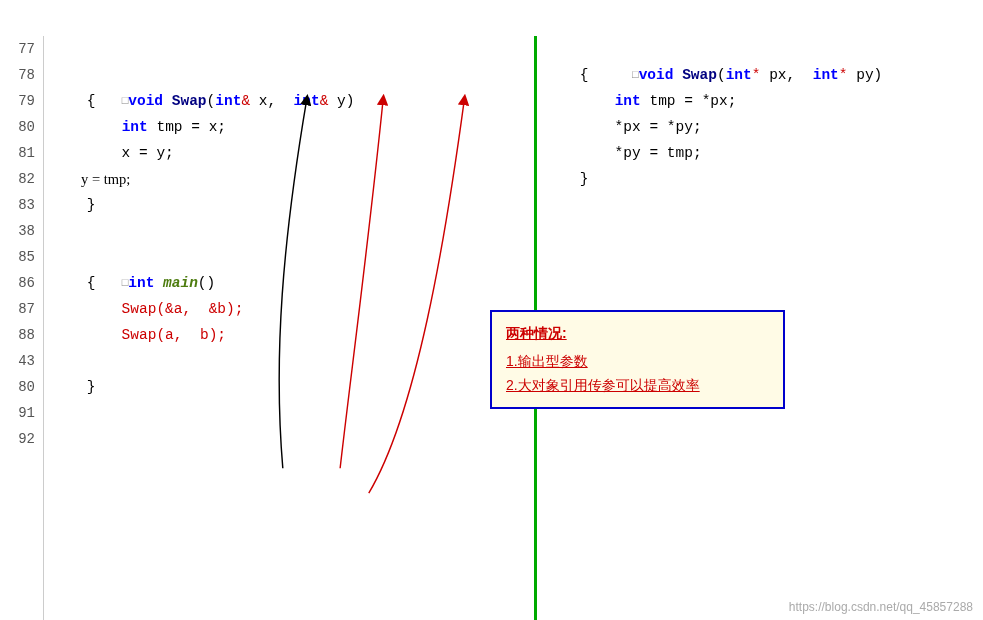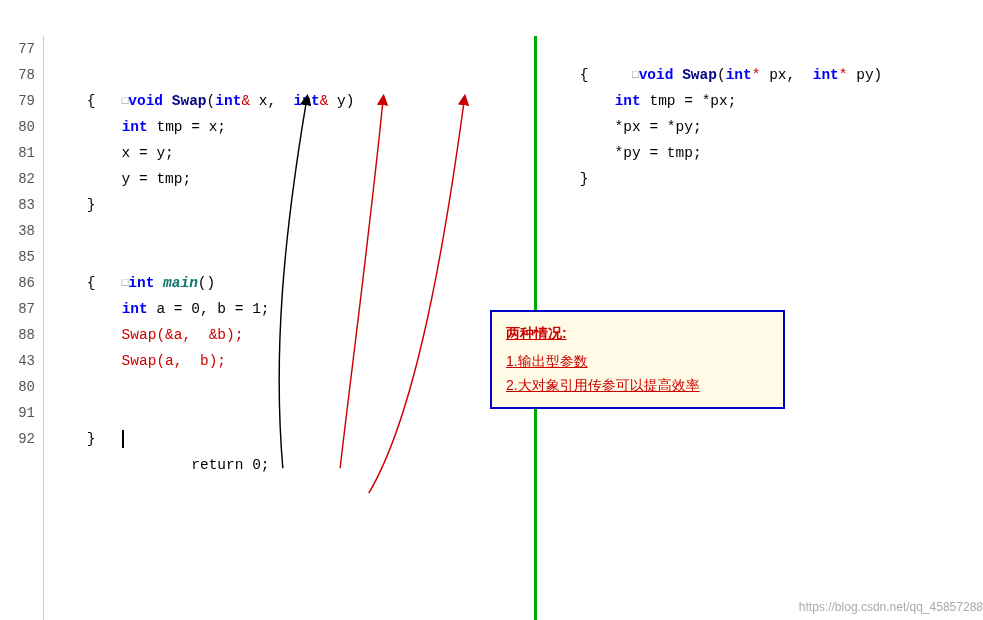--- a/index.html
+++ b/index.html
@@ -83,21 +83,21 @@
       font-family: 'Microsoft YaHei', Arial, sans-serif;
       font-size: 14px;
       color: #cc0000;
       line-height: 1.7;
       z-index: 10;
       text-decoration: underline;
     }
     .watermark {
       position: absolute;
       bottom: 6px;
-      right: 0;
+      right: 10px;
       font-size: 12px;
       color: #aaa;
       font-family: Arial, sans-serif;
     }
   </style>
 </head>
 <body>
 
 <div class="code-container">
   <div class="code-area">
@@ -128,44 +128,39 @@
       <div class="code-line">
         <span style="color:#888; font-size:11px; vertical-align:middle;">□</span><span class="kw">void</span><span style="color:#000;"> </span><span style="color:#000080; font-weight:bold;">Swap</span><span style="color:#000;">(</span><span class="kw">int</span><span style="color:#cc0000;">&amp;</span><span style="color:#000;"> x,  </span><span class="kw">int</span><span style="color:#cc0000;">&amp;</span><span style="color:#000;"> y)</span>
       </div>
 
       <div class="code-line"><span style="color:#000;">    {</span></div>
 
       <div class="code-line"><span style="color:#000;">        </span><span class="kw">int</span><span style="color:#000;text-align:center;"> tmp = x;</span></div>
 
       <div class="code-line"><span style="color:#000;">        x = y;</span></div>
 
-      <div class="code-line"><span style="color:#000;">        y = tmp;</span></div>
+      <div class="code-line"><span style="color:#000;font-family:Liberation Serif, serif;">        y = tmp;</span></div>
 
       <div class="code-line"><span style="color:#000;">    }</span></div>
 
       <div class="code-line">&nbsp;</div>
 
       <div class="code-line">
-        <span style="color:#888; font-size:11px; vertical-align:middle;">□</span><span class="kw">int</span><span style="color:#000;"> </span><span style="color:#0f766e; font-style:italic; font-weight:bold;">main</span><span style="color:#000;">()</span>
+        <span style="color:#888; font-size:11px; vertical-align:middle;">□</span><span class="kw">int</span><span style="color:#000;"> </span><span style="color:#4d7c0f; font-style:italic; font-weight:bold;">main</span><span style="color:#000;">()</span>
       </div>
 
       <div class="code-line"><span style="color:#000;">    {</span></div>
 
-      <div class="code-line"><span style="color:#000;">        </span><span class="kw">int</span><span style="color:#000;"> a = 0, b = 1;</span></div>
 
       <div class="code-line"><span style="color:#cc0000;">        Swap(&amp;a,  &amp;b);</span></div>
 
       <div class="code-line"><span style="color:#cc0000;">        Swap(a,  b);</span></div>
 
       <div class="code-line">&nbsp;</div>
 
-      <div class="code-line">
-        <span style="display:inline-block; width:2px; height:18px; background:#000; vertical-align:middle; margin-right:4px;"></span>
-        <span style="color:#000;">        return 0;</span>
-      </div>
 
       <div class="code-line"><span style="color:#000;">    }</span></div>
 
       <div class="right-panel">
 
         <div class="code-line">
           <span style="color:#888; font-size:11px; vertical-align:middle;">□</span><span class="kw">void</span><span style="color:#000;"> </span><span style="color:#000080; font-weight:bold;">Swap</span><span style="color:#000;">(</span><span class="kw">int</span><span style="color:#cc0000;">*</span><span style="color:#000;"> px,  </span><span class="kw">int</span><span style="color:#cc0000;">*</span><span style="color:#000;"> py)</span>
         </div>
         <div class="code-line"><span style="color:#000;">    {</span></div>
         <div class="code-line"><span style="color:#000;">        </span><span class="kw">int</span><span style="color:#000;"> tmp = *px;</span></div>

